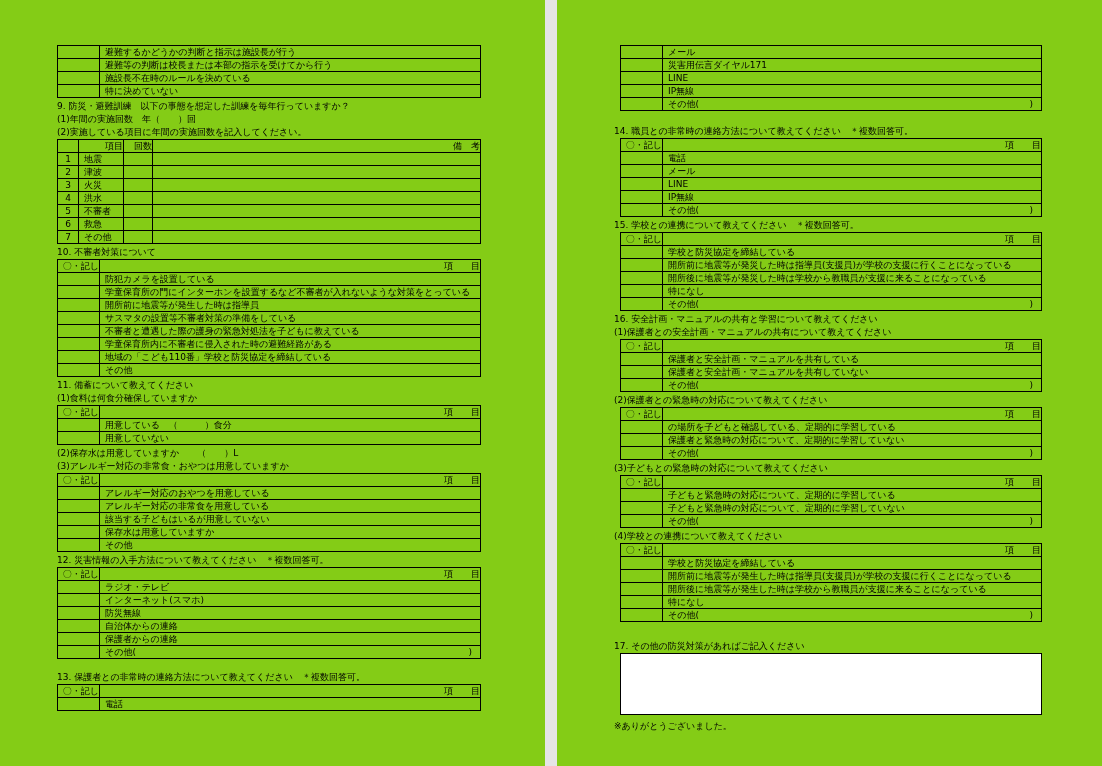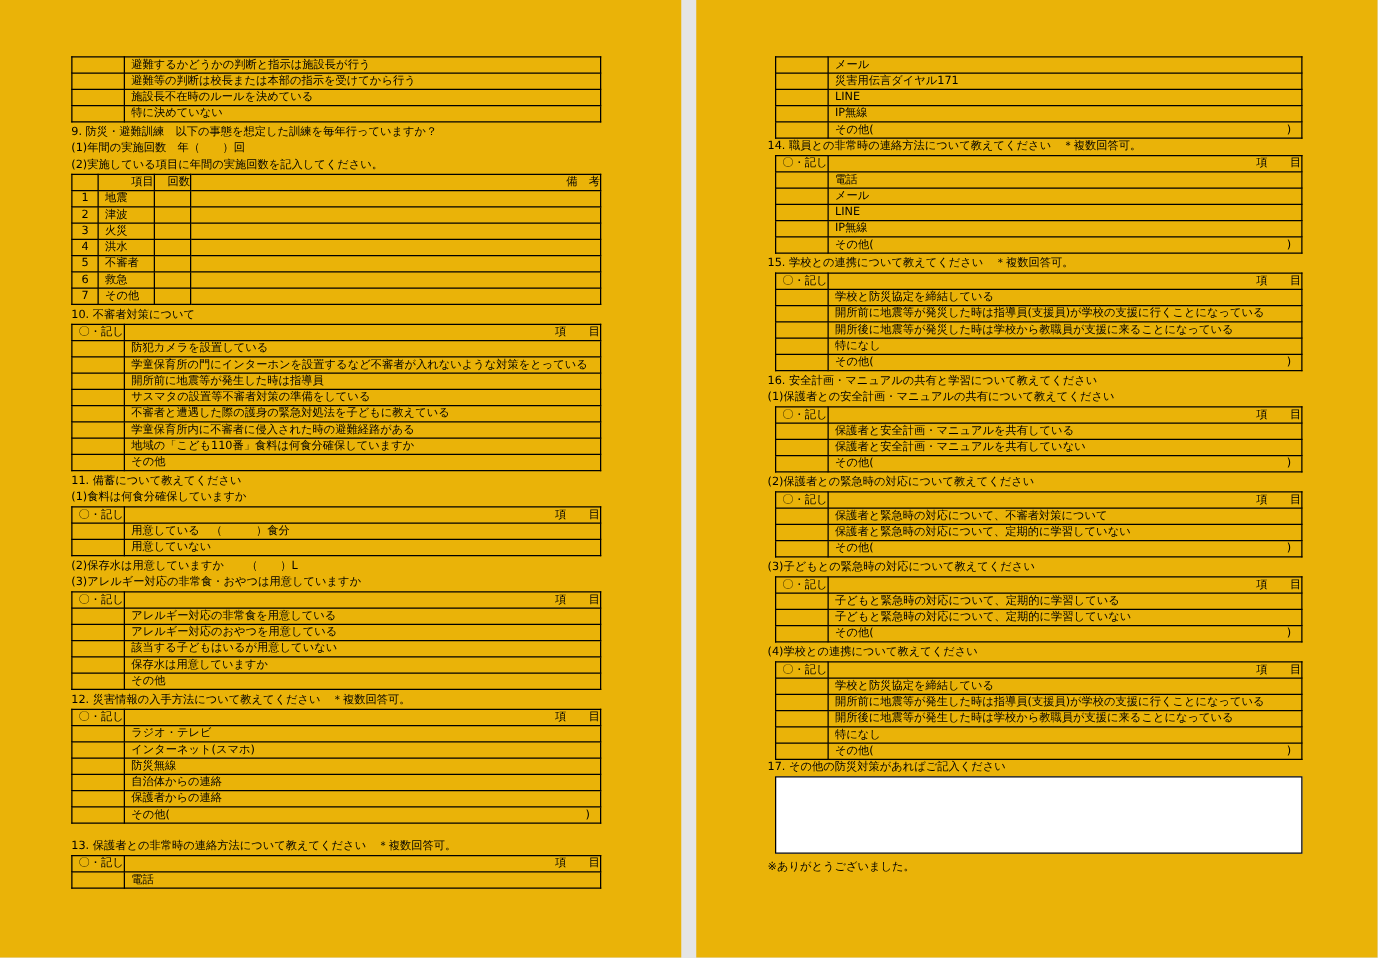--- a/index.html
+++ b/index.html
@@ -5,36 +5,36 @@
   * { box-sizing: border-box; }
   html,body { margin:0; padding:0; }
   body {
     width:1102px; height:766px; position:relative;
     background:#e5e5e5;
     font-family:"DejaVu Sans","Liberation Sans",sans-serif;
     color:#000;
   }
   .page {
     position:absolute; top:0; height:766px; width:545px;
-    background:#eab308; overflow:hidden;
+    background:#84cc16; overflow:hidden;
   }
   #page-left  { left:0; }
   #page-right { left:557px; }
   .page-gap { position:absolute; top:0; left:545px; width:12px; height:766px; }
 
   .content { padding-top:45px; padding-left:57px; font-size:9px; line-height:13px; }
   #page-right .content { }
   #page-right table, #page-right .fbox { margin-left:6px; }
 
   .tl { margin:0; white-space:nowrap; }
   .mt2  { margin-top:2px; }
   .mt4  { margin-top:12px; }
   .mt5  { margin-top:5px; }
-  .mt10 { margin-top:0; }
-  .mt14 { }
+  .mt10 { margin-top:18px; }
+  .mt14 { margin-top:14px; }
 
   table { border-collapse:collapse; table-layout:fixed; width:424px; }
   #page-right table { width:422px; }
   td, th {
     border:1px solid #000; height:12px; line-height:12px;
     font-size:9px; font-weight:normal; padding:0;
     overflow:hidden; white-space:nowrap;
   }
   th { text-align:right; }
   td.item { padding-left:5px; }
@@ -195,21 +195,21 @@
             <td class="item"><span>不審者と遭遇した際の護身の緊急対処法を子どもに教えている</span><span class="tail"></span></td>
           </tr>
 
           <tr>
             <td class="mark"></td>
             <td class="item"><span>学童保育所内に不審者に侵入された時の避難経路がある</span><span class="tail"></span></td>
           </tr>
 
           <tr>
             <td class="mark"></td>
-            <td class="item"><span>地域の「こども110番」食料は何食分確保していますか</span><span class="tail"></span></td>
+            <td class="item"><span>地域の「こども110番」学校と防災協定を締結している</span><span class="tail"></span></td>
           </tr>
 
           <tr>
             <td class="mark"></td>
             <td class="item"><span>その他</span><span class="tail"></span></td>
           </tr>
         </tbody>
     </table>
 
     <p class="tl mt2">11. 備蓄について教えてください</p>
@@ -248,26 +248,26 @@
       <thead>
         <tr>
           <th>〇・記し</th>
           <th>項　　目</th>
         </tr>
       </thead>
       <tbody>
 
           <tr>
             <td class="mark"></td>
+            <td class="item"><span>アレルギー対応のおやつを用意している</span><span class="tail"></span></td>
+          </tr>
+
+          <tr>
+            <td class="mark"></td>
             <td class="item"><span>アレルギー対応の非常食を用意している</span><span class="tail"></span></td>
-          </tr>
-
-          <tr>
-            <td class="mark"></td>
-            <td class="item"><span>アレルギー対応のおやつを用意している</span><span class="tail"></span></td>
           </tr>
 
           <tr>
             <td class="mark"></td>
             <td class="item"><span>該当する子どもはいるが用意していない</span><span class="tail"></span></td>
           </tr>
 
           <tr>
             <td class="mark"></td>
             <td class="item"><span>保存水は用意していますか</span><span class="tail"></span></td>
@@ -513,21 +513,21 @@
       <thead>
         <tr>
           <th>〇・記し</th>
           <th>項　　目</th>
         </tr>
       </thead>
       <tbody>
 
           <tr>
             <td class="mark"></td>
-            <td class="item"><span>保護者と緊急時の対応について、不審者対策について</span><span class="tail"></span></td>
+            <td class="item"><span>の場所を子どもと確認している、定期的に学習している</span><span class="tail"></span></td>
           </tr>
 
           <tr>
             <td class="mark"></td>
             <td class="item"><span>保護者と緊急時の対応について、定期的に学習していない</span><span class="tail"></span></td>
           </tr>
 
           <tr>
             <td class="mark"></td>
             <td class="item"><span>その他(</span><span class="tail">)</span></td>

